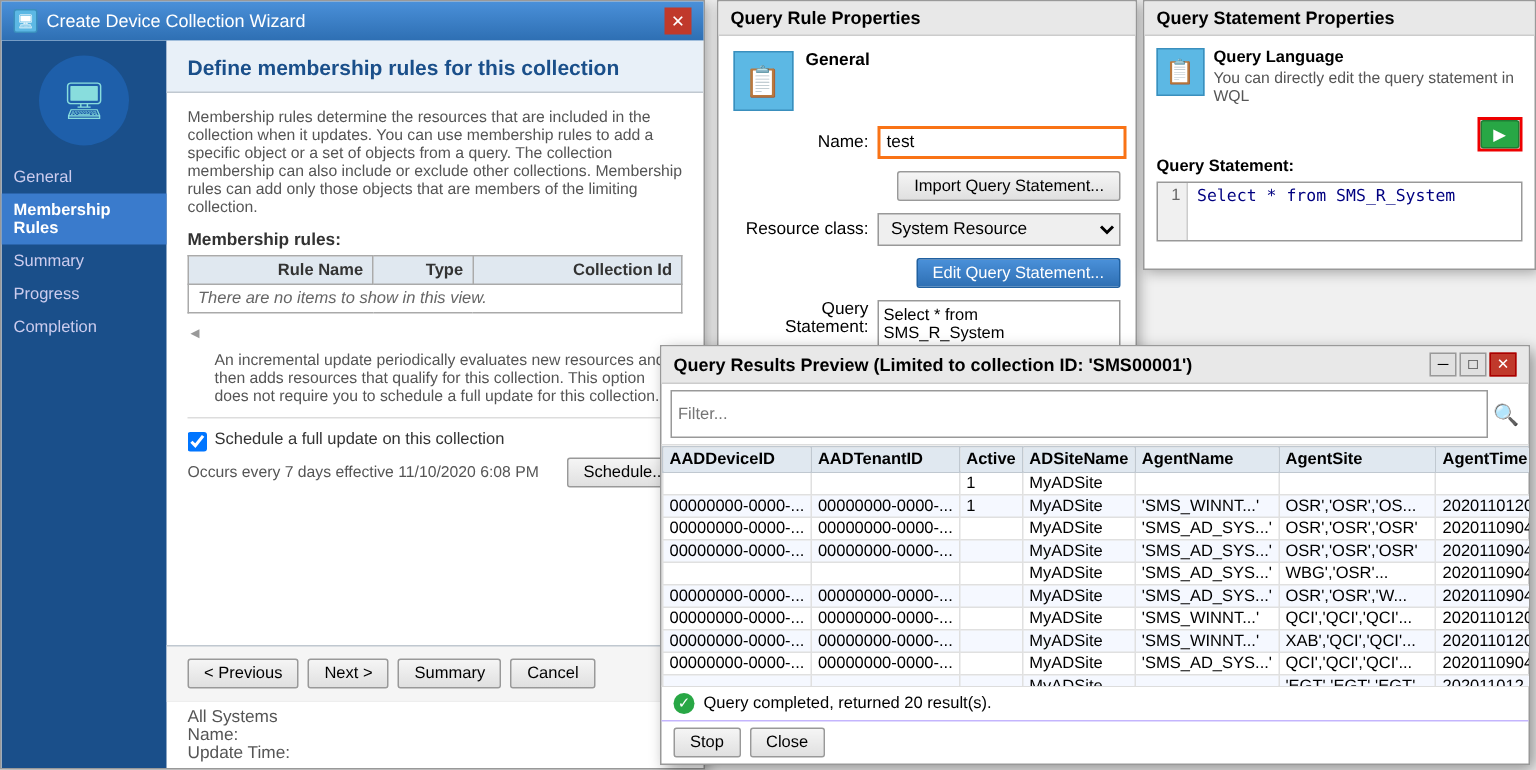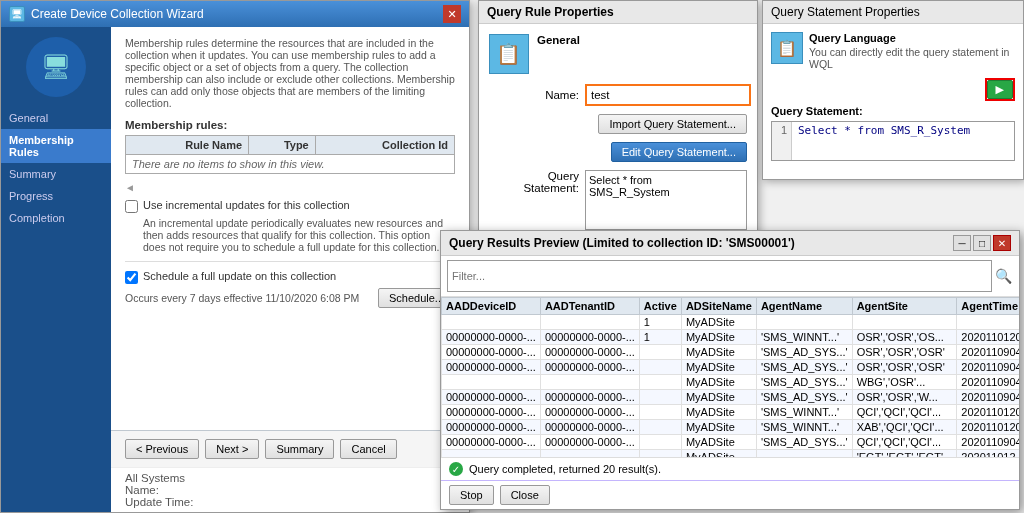--- a/index.html
+++ b/index.html
@@ -294,21 +294,21 @@
       border: 1px solid #999;
       box-shadow: 2px 2px 8px rgba(0,0,0,0.3);
       display: flex;
       flex-direction: column;
     }
     .qsp-header {
       background: #e8e8e8;
       border-bottom: 1px solid #ccc;
       padding: 4px 8px;
       font-size: 12px;
-      font-weight: 400;
+      font-weight: 700;
     }
     .qsp-body {
       flex: 1;
       padding: 8px;
       font-size: 11px;
     }
     .qsp-info-box {
       display: flex;
       align-items: flex-start;
       gap: 6px;
@@ -488,20 +488,23 @@
   <div class="wizard-body">
     <div class="wizard-sidebar">
       <div class="wizard-sidebar-logo">🖥</div>
       <div class="sidebar-nav-item">General</div>
       <div class="sidebar-nav-item active">Membership Rules</div>
       <div class="sidebar-nav-item">Summary</div>
       <div class="sidebar-nav-item">Progress</div>
       <div class="sidebar-nav-item">Completion</div>
     </div>
     <div class="wizard-content">
+      <div class="content-header">
+        <h2>Define membership rules for this collection</h2>
+      </div>
       <div class="content-body">
         <p class="small-text" style="margin-bottom:10px;">Membership rules determine the resources that are included in the collection when it updates. You can use membership rules to add a specific object or a set of objects from a query. The collection membership can also include or exclude other collections. Membership rules can add only those objects that are members of the limiting collection.</p>
 
         <div class="section-label">Membership rules:</div>
 
         <table class="membership-rules-table">
           <thead>
             <tr>
               <th>Rule Name</th>
               <th>Type</th>
@@ -510,24 +513,20 @@
           </thead>
           <tbody>
             <tr>
               <td colspan="3" class="no-items">There are no items to show in this view.</td>
             </tr>
           </tbody>
         </table>
         <div style="font-size:10px; color:#999; margin-bottom:6px;">◄</div>
 
 
-        <div class="checkbox-row">
-          <input type="checkbox" style="">
-          <label>Use incremental updates for this collection</label>
-        </div>
         <p class="small-text" style="margin-left:18px; margin-bottom:8px;">An incremental update periodically evaluates new resources and then adds resources that qualify for this collection. This option does not require you to schedule a full update for this collection.</p>
 
         <div class="schedule-section">
           <div class="checkbox-row">
             <input type="checkbox" checked="" style="">
             <label>Schedule a full update on this collection</label>
           </div>
           <div style="display:flex; align-items:center; justify-content:space-between; margin-top:4px;">
             <span class="small-text">Occurs every 7 days effective 11/10/2020 6:08 PM</span>
             <button class="btn">Schedule...</button>
@@ -560,20 +559,26 @@
         <strong>General</strong>
       </div>
     </div>
     <div class="form-row">
       <label class="form-label">Name:</label>
       <input class="form-input" type="text" value="test" style="">
     </div>
     <div style="margin-bottom:8px; text-align:right;">
       <button class="btn">Import Query Statement...</button>
     </div>
+    <div class="form-row">
+      <label class="form-label">Resource class:</label>
+      <select class="form-select">
+        <option>System Resource</option>
+      </select>
+    </div>
     <div style="margin-bottom:8px; text-align:right; padding-right:0;">
       <button class="btn btn-primary">Edit Query Statement...</button>
     </div>
     <div class="form-row" style="align-items:flex-start;">
       <label class="form-label">Query Statement:</label>
       <textarea class="textarea-box" style="">Select * from
 SMS_R_System</textarea>
     </div>
     <div class="info-box">
       <span>⚠ Configuration Manager uses the Windows Management Instrumentation (WMI) Query Language (WQL) to query the site database.</span>

